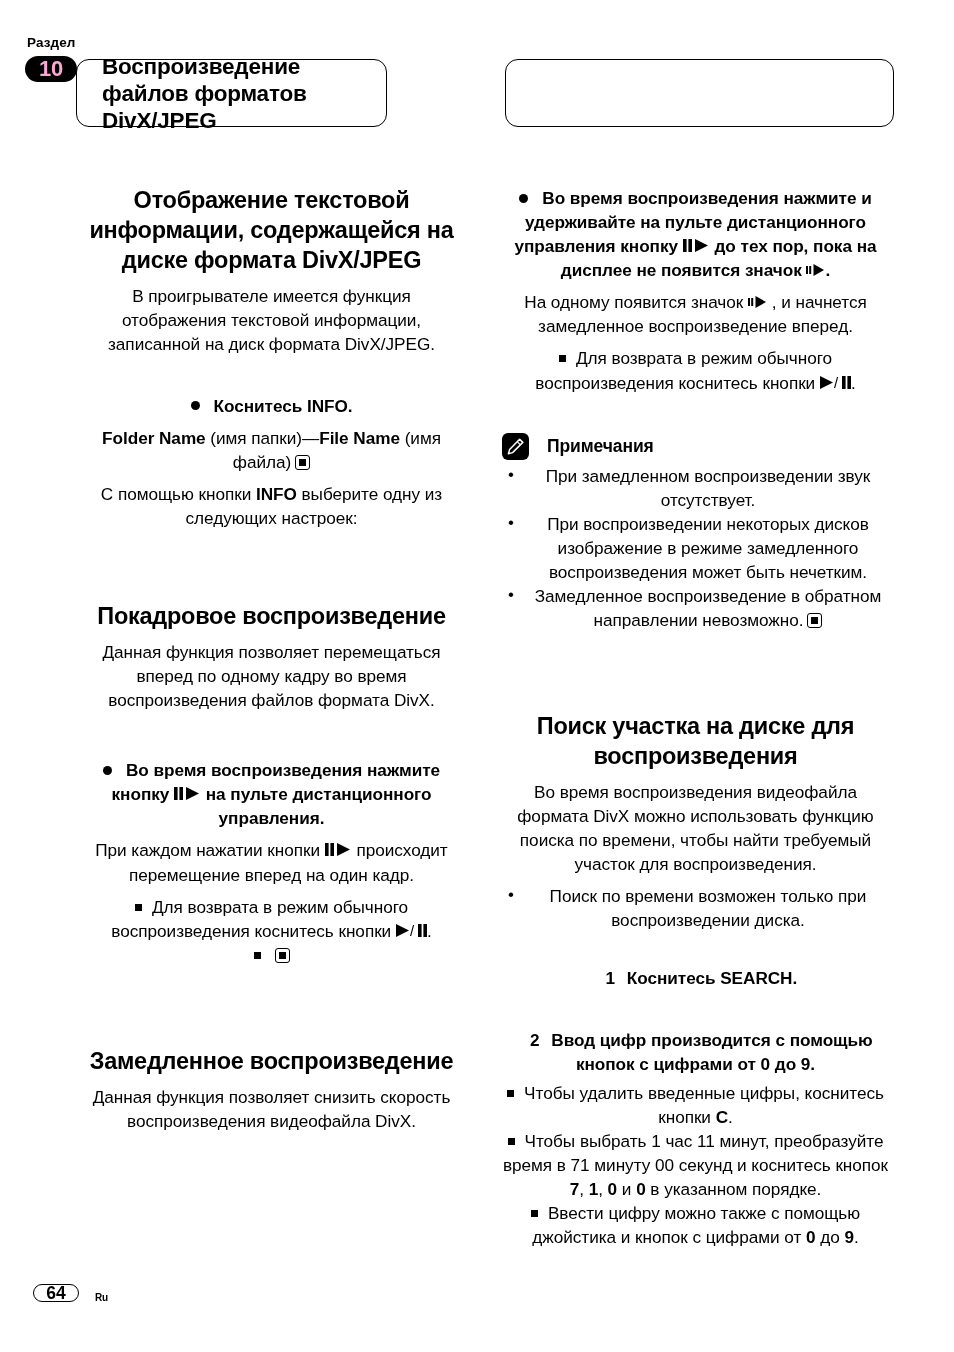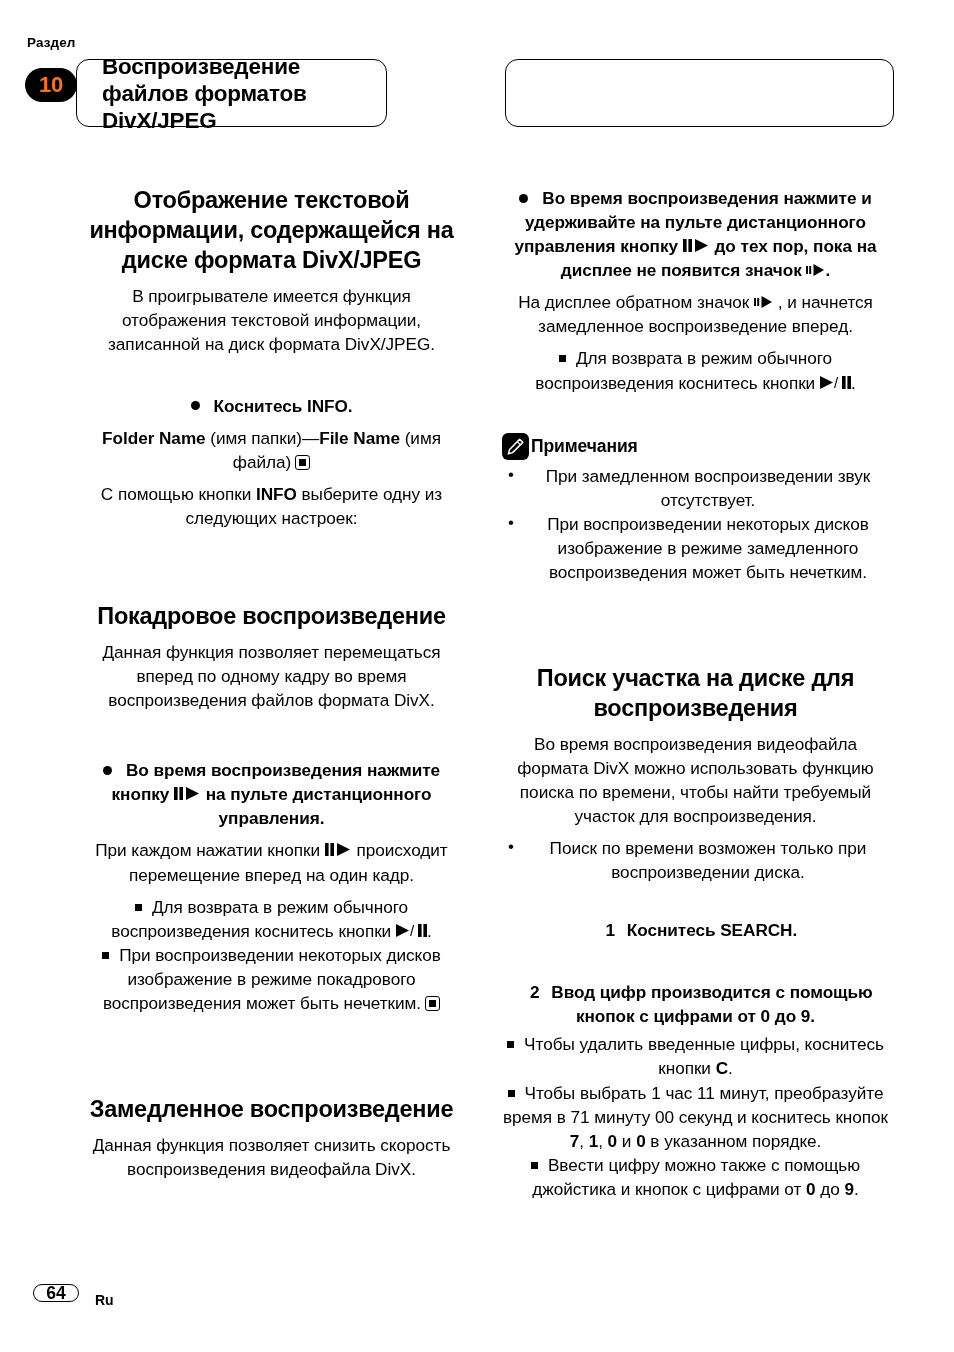--- a/index.html
+++ b/index.html
@@ -40,31 +40,30 @@
     font-size: 13.5px;
     font-weight: bold;
     letter-spacing: 0.1px;
     line-height: 1;
   }
   .section-badge {
     position: absolute;
     left: 25px;
     top: 56px;
     width: 52px;
-    height: 34px;
+    height: 26px;
     background: #000000;
     border-radius: 17px;
-    color: #f97316;
+    color: #f9a8d4;
     font-size: 22px;
     font-weight: bold;
     display: flex;
     align-items: center;
     justify-content: center;
     letter-spacing: -0.3px;
-    margin-top: 12px;
   }
   .title-box {
     position: absolute;
     left: 76px;
     top: 59px;
     width: 311px;
     height: 68px;
     border: 1.3px solid #000000;
     border-radius: 13px;
     box-sizing: border-box;
@@ -186,21 +185,21 @@
   .step .num {
     display: inline-block;
     width: 33px;
     font-weight: bold;
   }
 
   
   .notes-head {
     display: flex;
     align-items: center;
-    gap: 2px;
+    gap: 18px;
     margin: 0 0 4px 0;
   }
   .notes-icon {
     width: 27px;
     height: 27px;
     background: #000;
     border-radius: 6px;
     display: inline-flex;
     align-items: center;
     justify-content: center;
@@ -263,21 +262,21 @@
     display: flex;
     align-items: center;
     justify-content: center;
     font-size: 17.5px;
     font-weight: bold;
   }
   .lang-code {
     position: absolute;
     left: 95px;
     top: 30px;
-    font-size: 14px;
+    font-size: 10px;
     font-weight: bold;
     letter-spacing: -0.1px;
   }
 </style>
 </head>
 <body>
 
 <div class="page">
 
   <div class="header">
@@ -339,21 +338,21 @@
     <p class="bullet-square">
       <span class="sq"></span><span>Для возврата в режим обычного воспроизведения коснитесь кнопки </span><span class="glyph"><svg width="31" height="15" viewBox="0 0 31 15" aria-hidden="true">
             <polygon points="0,1 13,7.5 0,14" fill="#000"></polygon>
             <text x="14" y="13" font-size="15" font-family="Liberation Sans, sans-serif" fill="#000">/</text>
             <rect x="22" y="1" width="3.6" height="13" fill="#000"></rect>
             <rect x="27.4" y="1" width="3.6" height="13" fill="#000"></rect>
           </svg></span><span>.</span>
     </p>
 
     <p class="bullet-square">
-      <span class="sq"></span><span>При воспроизведении некоторых дисков изображение в режиме покадрового воспроизведения может быть нечетким.</span><span class="endmark"></span>
+      <span class="sq"></span><span class="endmark"></span>
     </p>
 
     <div class="sp-80"></div>
 
     <h2 class="sec-head">Замедленное воспроизведение</h2>
 
     <p class="body">Данная функция позволяет снизить скорость воспроизведения видеофайла DivX.</p>
   </div>
 
   <div class="col col-right">
@@ -364,21 +363,21 @@
             <rect x="5.4" y="1" width="3.6" height="13" fill="#000"></rect>
             <polygon points="12,1 25,7.5 12,14" fill="#000"></polygon>
           </svg></span><span> до тех пор, пока на дисплее не появится значок </span><span class="glyph"><svg width="19" height="14" viewBox="0 0 19 14" aria-hidden="true">
             <rect x="0" y="3" width="2" height="8" fill="#000"></rect>
             <rect x="3.2" y="3" width="2" height="8" fill="#000"></rect>
             <polygon points="7.5,1 18,7 7.5,13" fill="#000"></polygon>
           </svg></span><span>.</span>
     </p>
 
     <p class="body">
-      <span>На дисплее обратном значок </span><span class="glyph"><svg width="19" height="14" viewBox="0 0 19 14" aria-hidden="true">
+      <span>На одному появится значок </span><span class="glyph"><svg width="19" height="14" viewBox="0 0 19 14" aria-hidden="true">
             <rect x="0" y="3" width="2" height="8" fill="#000"></rect>
             <rect x="3.2" y="3" width="2" height="8" fill="#000"></rect>
             <polygon points="7.5,1 18,7 7.5,13" fill="#000"></polygon>
           </svg></span>
       <span>, и начнется замедленное воспроизведение вперед.</span>
     </p>
 
     <p class="bullet-square">
       <span class="sq"></span><span>Для возврата в режим обычного воспроизведения коснитесь кнопки </span><span class="glyph"><svg width="31" height="15" viewBox="0 0 31 15" aria-hidden="true">
             <polygon points="0,1 13,7.5 0,14" fill="#000"></polygon>
@@ -396,20 +395,21 @@
           <polygon points="13.6,2.2 16.8,5.4 6.6,15.6 2.4,16.8 3.6,12.6" fill="none" stroke="#ffffff" stroke-width="1.5" stroke-linejoin="round"></polygon>
           <line x1="11.2" y1="4.6" x2="14.4" y2="7.8" stroke="#ffffff" stroke-width="1.2"></line>
         </svg>
       </span>
       <span class="notes-label">Примечания</span>
     </div>
 
     <ul class="note-list">
       <li>При замедленном воспроизведении звук отсутствует.</li>
       <li>При воспроизведении некоторых дисков изображение в режиме замедленного воспроизведения может быть нечетким.</li>
+      <li><span>Замедленное воспроизведение в обратном направлении невозможно.</span><span class="endmark"></span></li>
     </ul>
 
     <div class="sp-80"></div>
 
     <h2 class="sec-head">Поиск участка на диске для воспроизведения</h2>
 
     <p class="body">Во время воспроизведения видеофайла формата DivX можно использовать функцию поиска по времени, чтобы найти требуемый участок для воспроизведения.</p>
 
     <ul class="note-list">
       <li>Поиск по времени возможен только при воспроизведении диска.</li>

